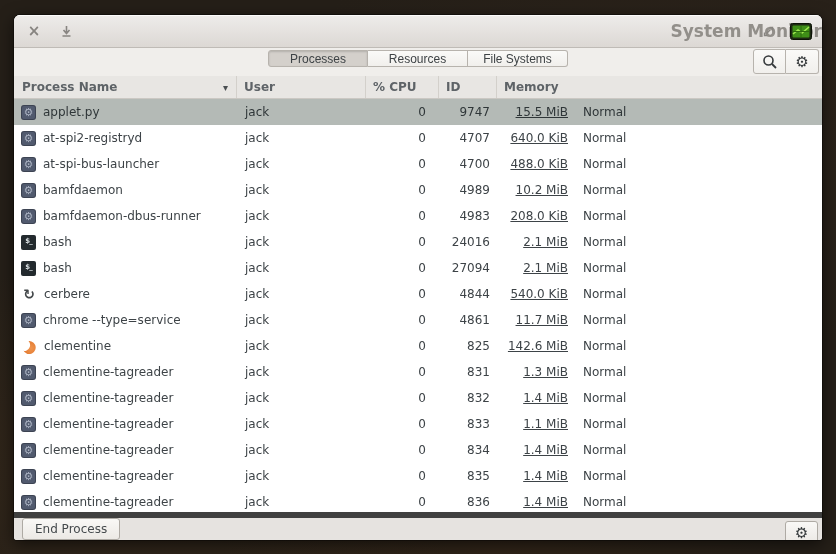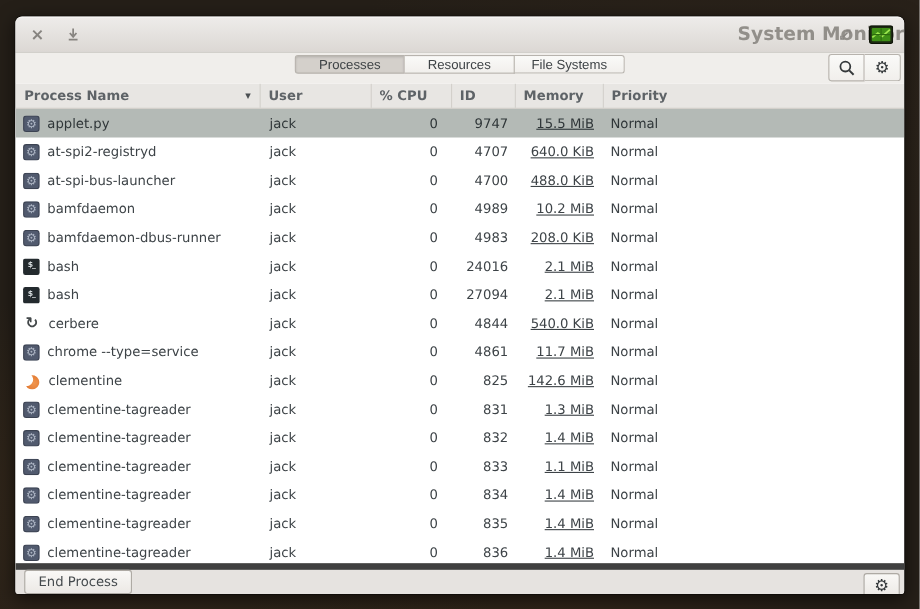--- a/index.html
+++ b/index.html
@@ -55,21 +55,21 @@
   
   .thead {
     height:23px; flex:0 0 23px; background:#e8e6e3; border-bottom:1px solid #cbc8c3;
     display:flex; font-size:12px; font-weight:bold; color:#5e6367;
   }
   .hc { display:flex; align-items:center; padding-left:7px; border-left:1px solid #d3d0cb; overflow:hidden; white-space:nowrap; }
   .hc:first-child { border-left:none; padding-left:8px; }
   .sort { margin-left:auto; padding-right:8px; font-size:10px; color:#4a4f52; }
   .col-name { width:222px; flex:0 0 222px; }
   .col-user { width:101px; flex:0 0 101px; }
-  .col-cpu  { width:73px;  flex:0 0 73px; }
+  .col-cpu  { width:73px;  flex:0 0 73px;margin-left:28px; }
   .col-id   { width:58px;  flex:0 0 58px; }
   .col-mem  { width:80px;  flex:0 0 80px; }
   .col-pri  { flex:1; }
   
   .tbody { flex:0 0 413px; height:413px; overflow:hidden; background:#fff; }
   .row { height:26px; display:flex; align-items:center; font-size:12px; color:#3d4347; }
   .row.selected { background:#b4bab6; color:#2f3638; }
   .c { overflow:hidden; white-space:nowrap; }
   .c.col-name { display:flex; align-items:center; padding-left:7px; gap:7px; }
   .c.col-user { padding-left:9px; }
@@ -154,21 +154,20 @@
 
   <div class="thead">
     <div class="hc col-name">
       <span>Process Name</span>
       <span class="sort">▾</span>
     </div>
     <div class="hc col-user">User</div>
     <div class="hc col-cpu">% CPU</div>
     <div class="hc col-id">ID</div>
     <div class="hc col-mem">Memory</div>
-    <div class="hc col-pri">Priority</div>
   </div>
 
   <div class="tbody">
       <div class="row selected">
     <div class="c col-name">
       <span class="picon gear-app-icon">⚙</span>
       <span>applet.py</span>
     </div>
     <div class="c col-user">jack</div>
     <div class="c col-cpu">0</div>

